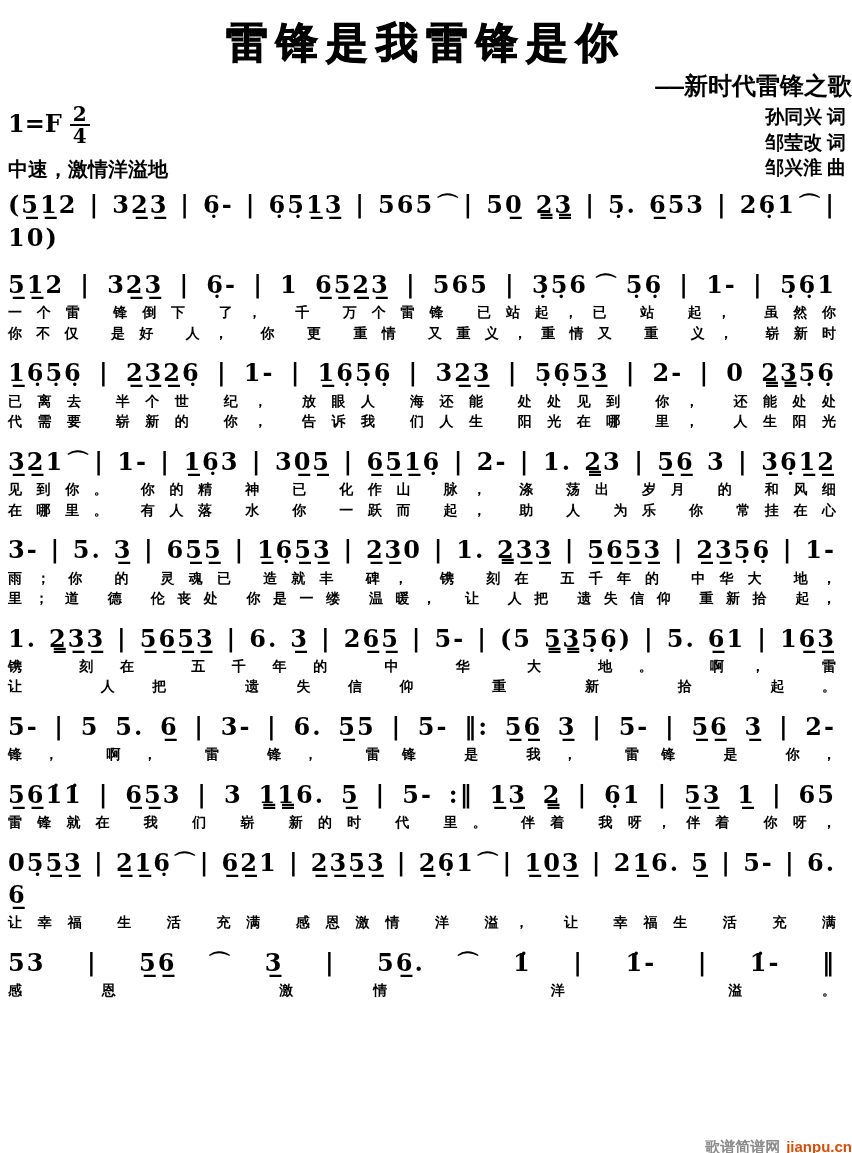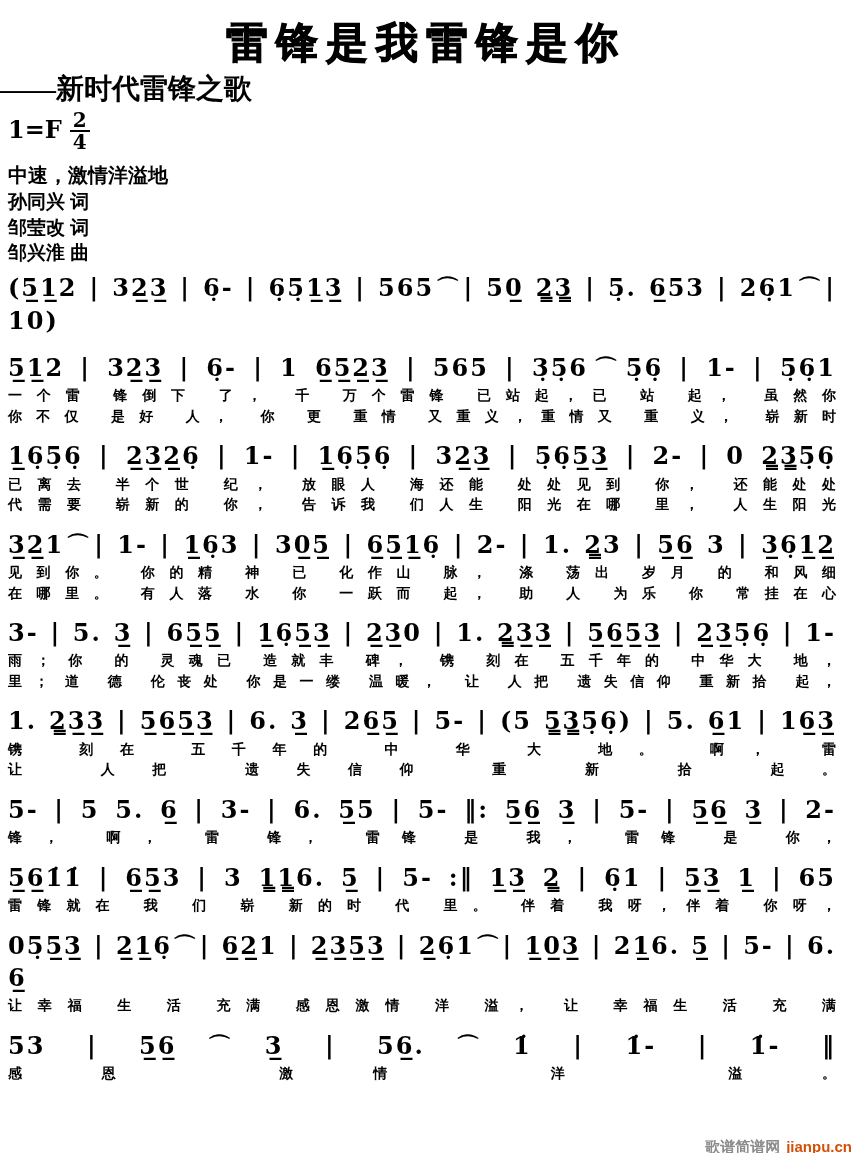--- a/index.html
+++ b/index.html
@@ -1,33 +1,33 @@
 <!DOCTYPE html>
 <html><head>
 <meta charset="utf-8">
 <style>
   html,body{margin:0;padding:0;background:#ffffff;width:852px;height:1153px;overflow:hidden;
     font-family:"Liberation Sans",sans-serif;color:#000;position:relative;}
   .sheet{width:852px;height:1153px;position:relative;margin-top:12px;}
   .title{text-align:center;font-family:"DejaVu Serif",serif;font-weight:bold;
     font-size:42px;letter-spacing:8px;padding-top:8px;line-height:1.1;
     -webkit-text-stroke:1px #000;}
-  .subtitle{text-align:left;font-size:28px;font-weight:bold;margin-top:4px;
-    font-family:Liberation Serif, serif;}
+  .subtitle{text-align:right;font-size:24px;font-weight:bold;margin-top:4px;
+    font-family:Liberation Mono, monospace;}
   .meta{display:flex;justify-content:space-between;align-items:flex-start;
-    padding:2px 6px 0 8px;flex-direction:column;}
+    padding:2px 6px 0 8px;}
   .keysig{font-family:"DejaVu Serif",serif;font-weight:bold;font-size:24px;}
   .frac{display:inline-block;vertical-align:middle;text-align:center;margin-left:8px;
     font-size:20px;line-height:1.0;}
   .frac .num{display:block;border-bottom:2px solid #000;padding:0 3px;}
   .frac .den{display:block;padding:0 3px;}
   .tempo{font-size:20px;font-weight:bold;margin-top:10px;
     font-family:"Liberation Serif",serif;}
   .credits{text-align:left;font-size:19px;line-height:1.35;font-weight:bold;
-    font-family:Liberation Sans, sans-serif;}
+    font-family:Liberation Serif, serif;}
   .systems{padding:6px 16px 0 8px;}
   .system{margin-bottom:15px;}
   .notation{font-family:"DejaVu Serif",serif;font-weight:bold;font-size:24px;
     letter-spacing:2px;text-align:justify;text-align-last:justify;line-height:1.35;}
   .lyric{font-size:14px;font-weight:bold;font-family:Liberation Sans, sans-serif;
     text-align:justify;text-align-last:justify;margin-top:3px;line-height:1.25;}
   .watermark{position:absolute;right:0;bottom:8px;font-size:15px;}
   .wm-name{font-weight:bold;}
   .wm-url{font-weight:bold;margin-left:6px;}
 </style>

